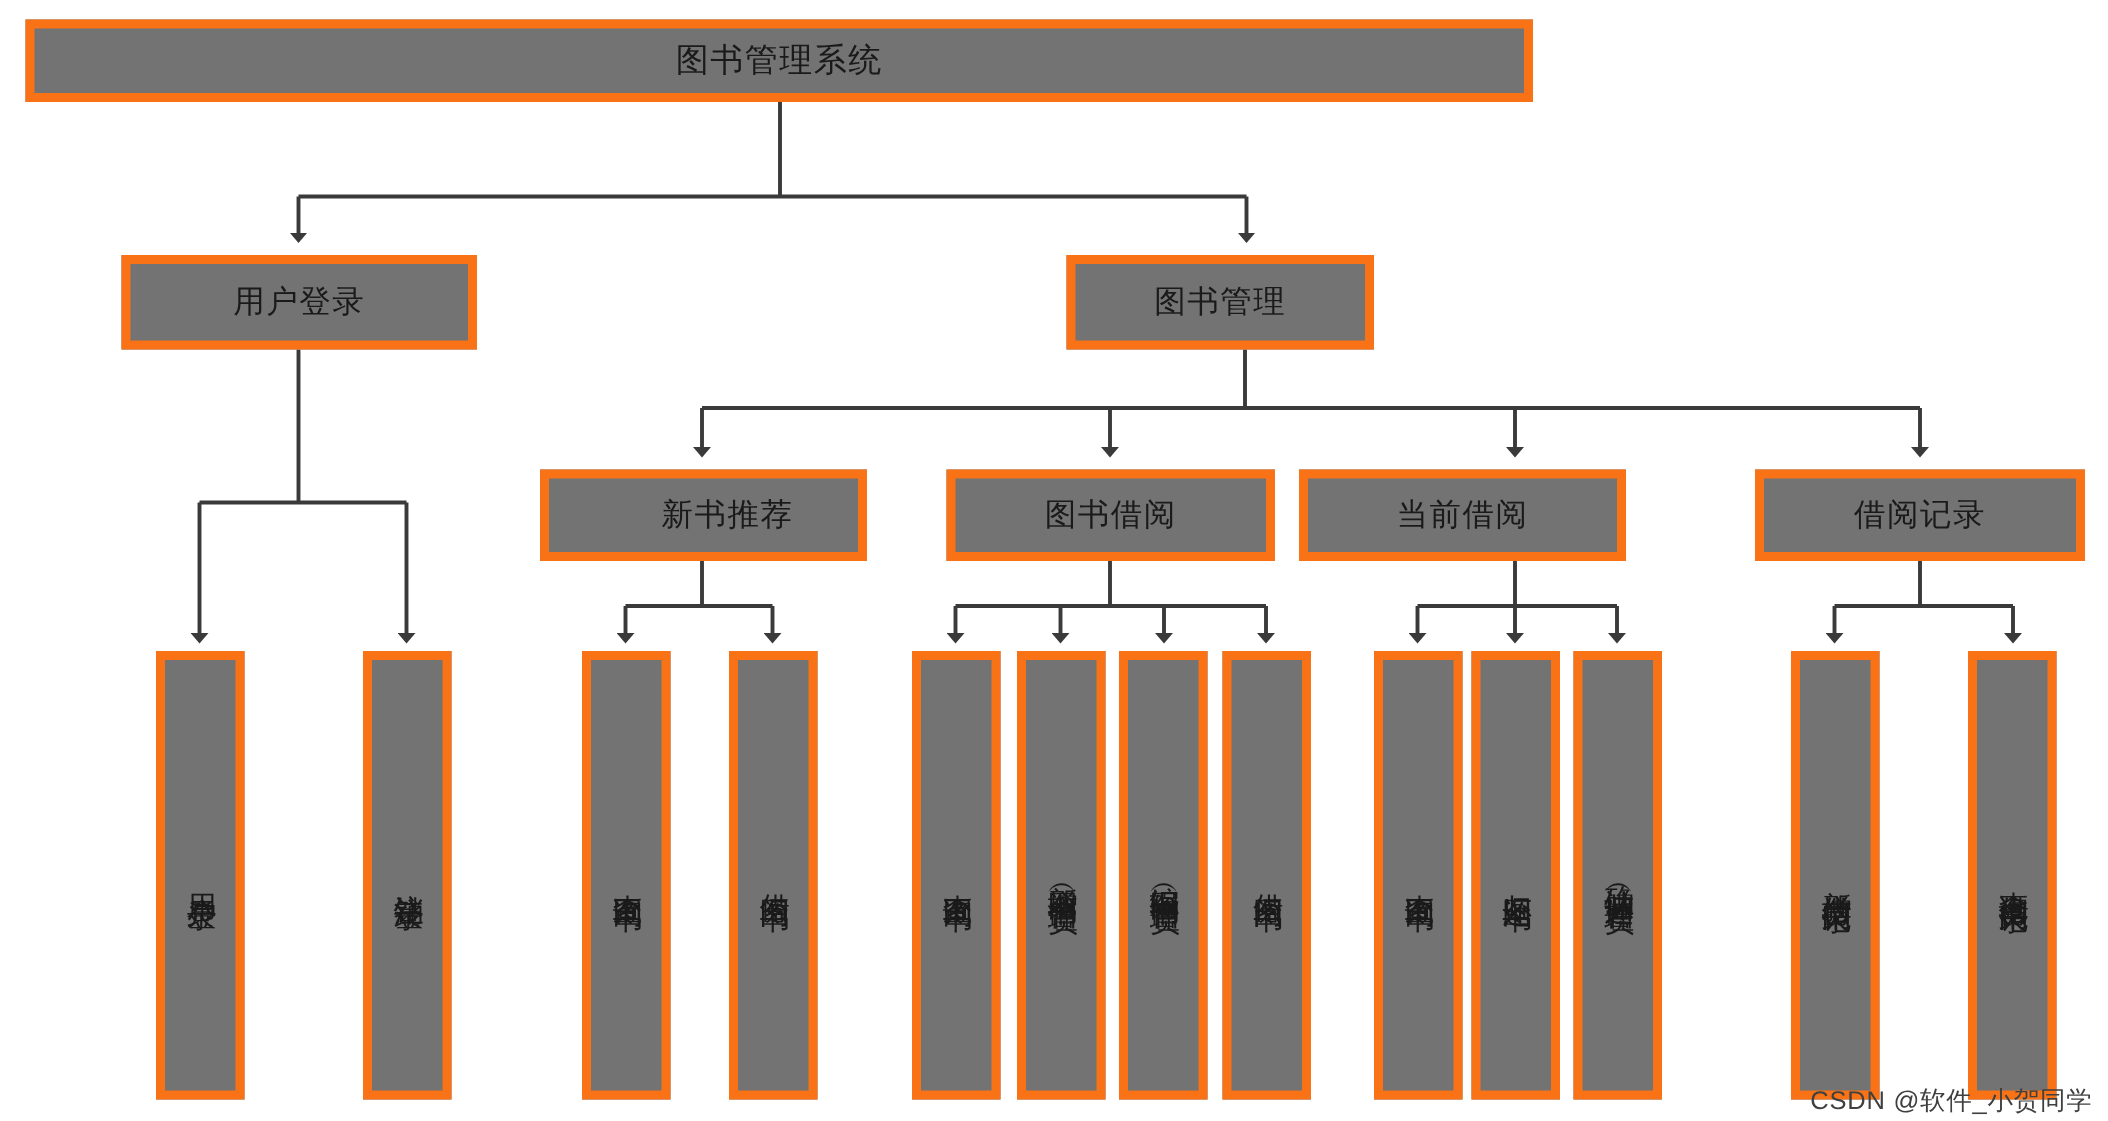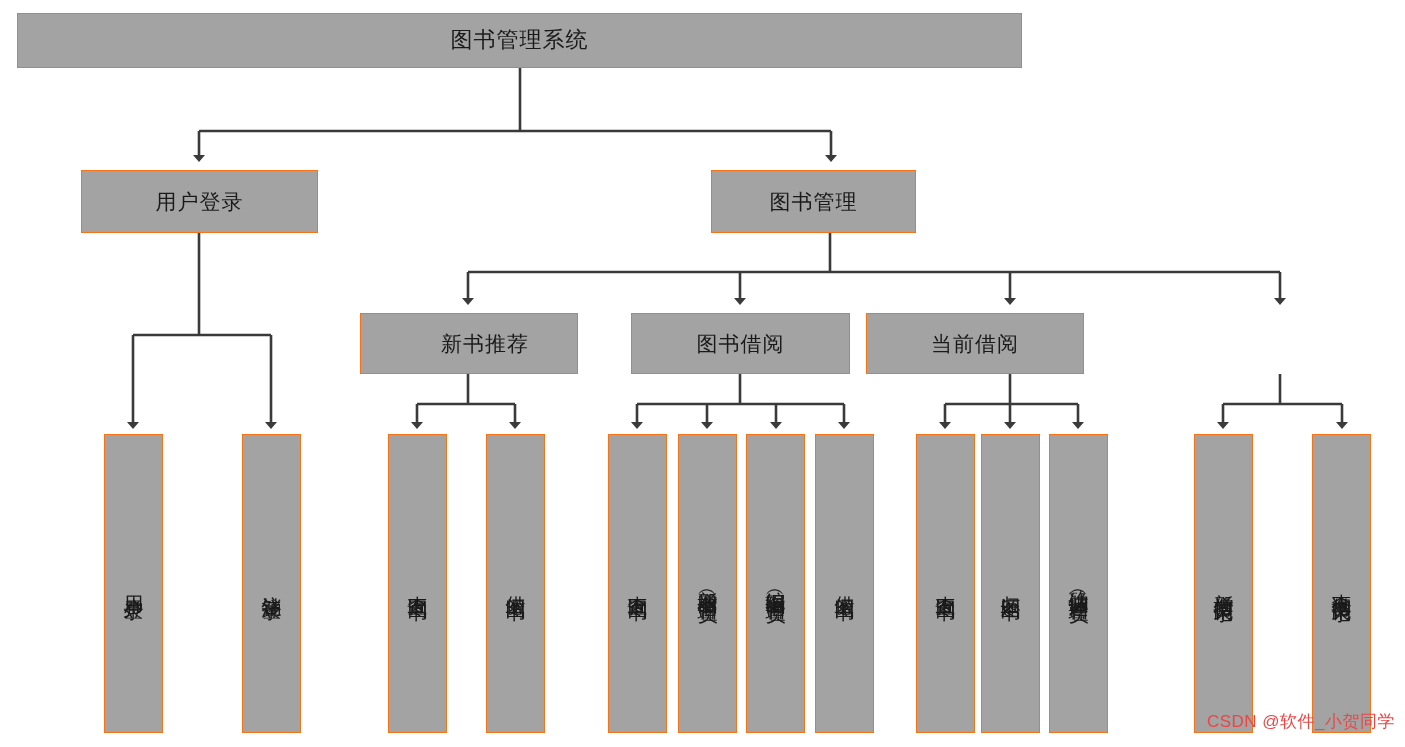--- a/index.html
+++ b/index.html
@@ -21,22 +21,22 @@
     position: absolute;
     left: 0;
     top: 0;
     width: 1405px;
     height: 747px;
     pointer-events: none;
   }
   .node {
     position: absolute;
     box-sizing: border-box;
-    border: 1px solid #f97316;
-    background: #a3a3a3;
+    border: 6px solid #f97316;
+    background: #737373;
     display: flex;
     align-items: center;
     justify-content: center;
     color: #1a1a1a;
   }
   .node.h {
     font-size: 21px;
     letter-spacing: 1px;
     line-height: 1.2;
   }
@@ -52,23 +52,23 @@
     text-orientation: upright;
     font-size: 20px;
     line-height: 1.35;
     letter-spacing: 2px;
     white-space: nowrap;
     color: #1a1a1a;
   }
   .watermark {
     position: absolute;
     right: 10px;
-    bottom: 14px;
+    bottom: 2px;
     font-size: 17px;
-    color: #ef4444;
+    color: #404040;
     letter-spacing: 0.5px;
     white-space: nowrap;
   }
 </style>
 </head>
 <body>
 
 <div id="canvas">
 
   <svg id="wires" viewBox="0 0 1405 747">
@@ -134,20 +134,23 @@
 
   <div class="node h" style="left:360px; top:313px; width:218px; height:61px;padding-left:32px;">
     <span>新书推荐</span>
   </div>
   <div class="node h" style="left:631px; top:313px; width:219px; height:61px;">
     <span>图书借阅</span>
   </div>
   <div class="node h" style="left:866px; top:313px; width:218px; height:61px;">
     <span>当前借阅</span>
   </div>
+  <div class="node h" style="left:1170px; top:313px; width:220px; height:61px;">
+    <span>借阅记录</span>
+  </div>
 
   <div class="node v" style="left:104px; top:434px; width:59px; height:299px;">
     <span class="vtext">用户登录</span>
   </div>
   <div class="node v" style="left:242px; top:434px; width:59px; height:299px;">
     <span class="vtext">注销登录</span>
   </div>
 
   <div class="node v" style="left:388px; top:434px; width:59px; height:299px;">
     <span class="vtext">查询图书</span>

